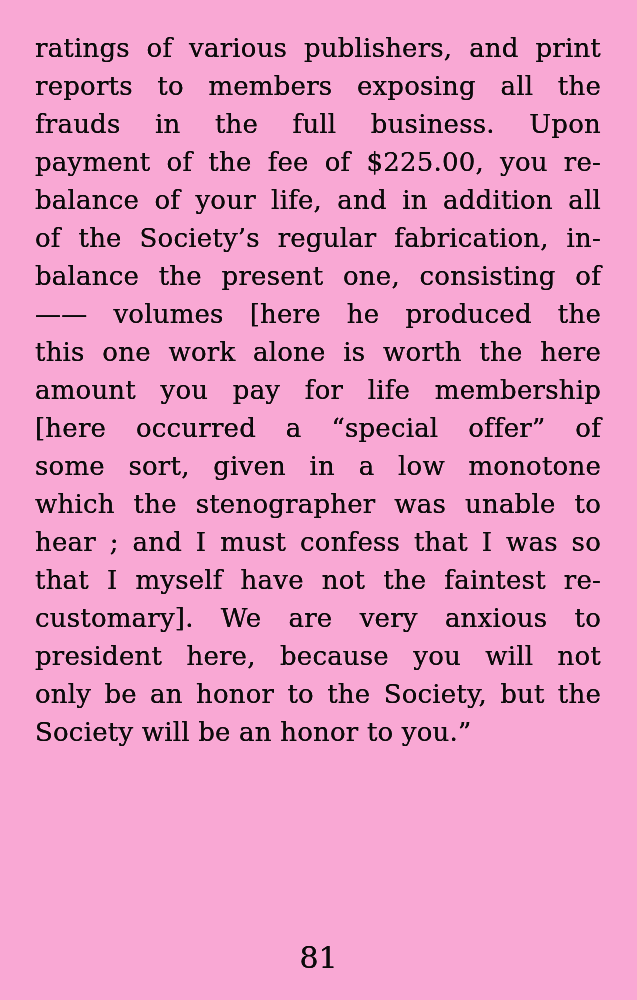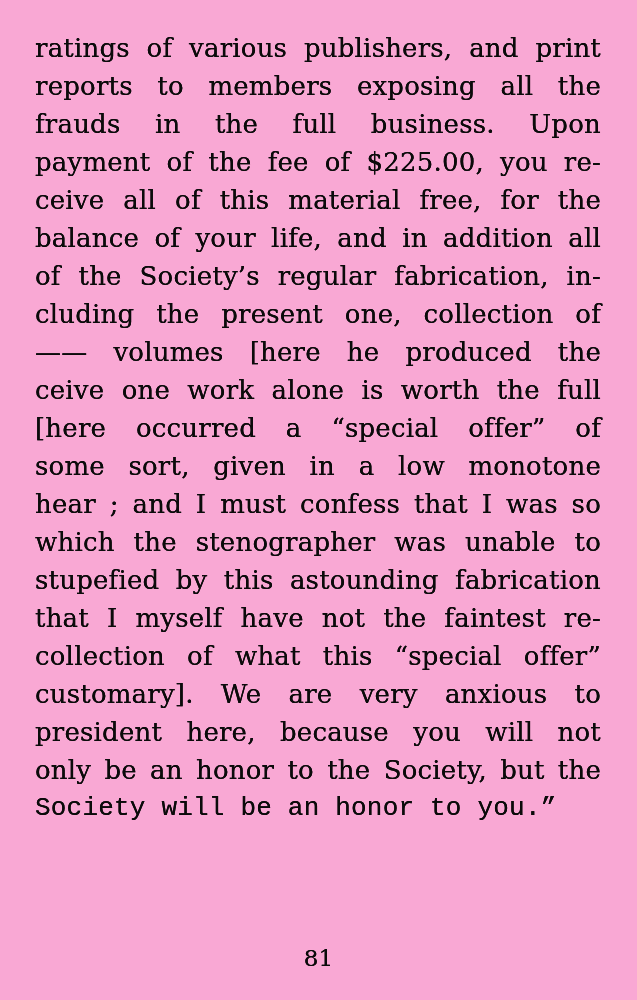--- a/index.html
+++ b/index.html
@@ -27,55 +27,52 @@
     line-height: 38px;
     height: 38px;
     text-align: justify;
     text-align-last: justify;
     text-shadow: 0 0 0.5px #000;
     letter-spacing: 0.2px;
     white-space: normal;
   }
   .line.last-line {
     text-align-last: left;
-    font-family: Liberation Mono, monospace;
   }
   .page-number {
     position: absolute;
     top: 941px;
     left: 0;
     width: 100%;
     text-align: center;
-    font-size: 23px;
+    font-size: 30px;
     line-height: 34px;
     text-shadow: 0 0 0.5px #000;
     color: #0b0b0b;
   }
 </style>
 </head>
 <body>
 
 <div class="page">
   <div class="text-block">
     <div class="line">ratings of various publishers, and print</div>
     <div class="line">reports to members exposing all the</div>
     <div class="line">frauds in the full business. Upon</div>
     <div class="line">payment of the fee of $225.00, you re-</div>
-    <div class="line">ceive all of this material free, for the</div>
     <div class="line">balance of your life, and in addition all</div>
     <div class="line">of the Society’s regular fabrication, in-</div>
-    <div class="line">cluding the present one, collection of</div>
+    <div class="line">balance the present one, consisting of</div>
     <div class="line">—— volumes [here he produced the</div>
-    <div class="line">ceive one work alone is worth the full</div>
+    <div class="line">this one work alone is worth the here</div>
+    <div class="line">amount you pay for life membership</div>
     <div class="line">[here occurred a “special offer” of</div>
     <div class="line">some sort, given in a low monotone</div>
+    <div class="line">which the stenographer was unable to</div>
     <div class="line">hear ; and I must confess that I was so</div>
-    <div class="line">which the stenographer was unable to</div>
-    <div class="line">stupefied by this astounding fabrication</div>
     <div class="line">that I myself have not the faintest re-</div>
-    <div class="line">collection of what this “special offer”</div>
     <div class="line">customary]. We are very anxious to</div>
     <div class="line">president here, because you will not</div>
     <div class="line">only be an honor to the Society, but the</div>
     <div class="line last-line">Society will be an honor to you.”</div>
   </div>
   <div class="page-number">81</div>
 </div>
 
 </body></html>

